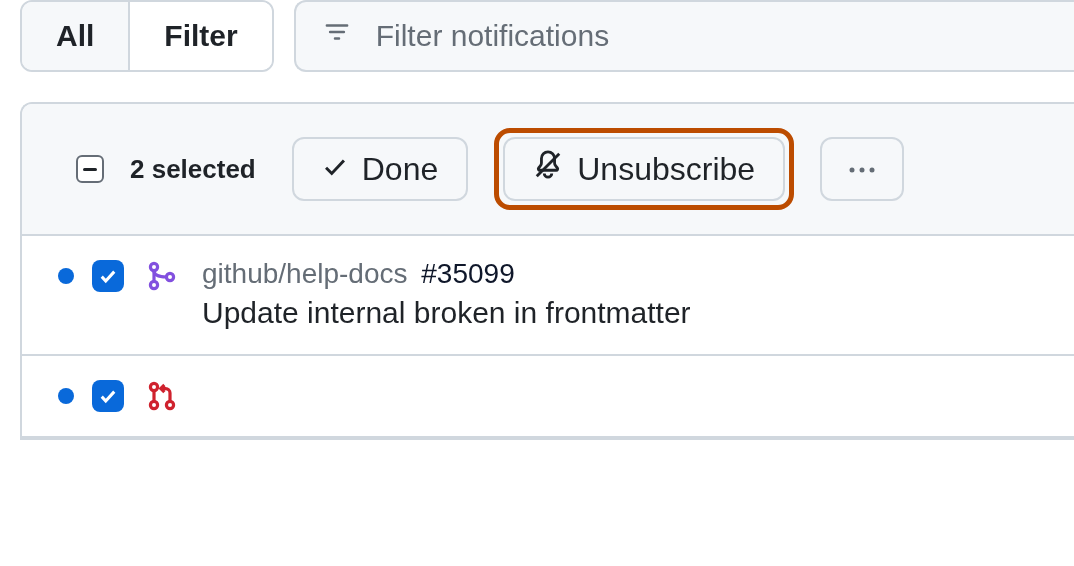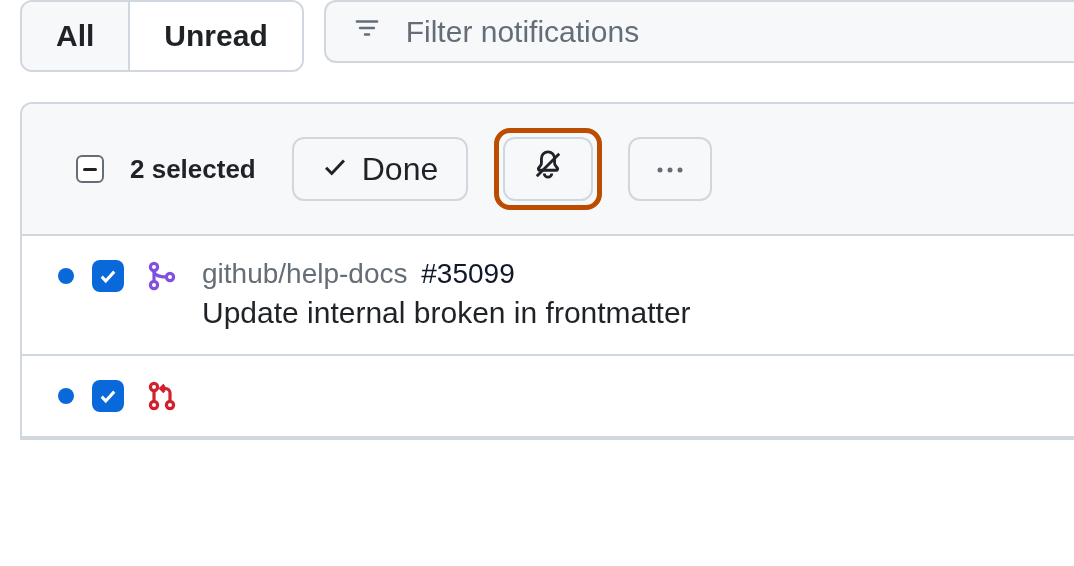--- a/index.html
+++ b/index.html
@@ -41,21 +41,21 @@
     border-left: 2px solid #d0d7de;
   }
   .seg-btn.active {
     background: #f6f8fa;
   }
   .filter-box {
     flex: 1;
     display: flex;
     align-items: center;
     gap: 24px;
-    height: 63px;
+    height: 72px;
     border: 2px solid #d0d7de;
     border-right: none;
     border-top-left-radius: 12px;
     border-bottom-left-radius: 12px;
     background: #f6f8fa;
     padding: 0 24px 0 28px;
   }
   .filter-input {
     flex: 1;
     border: none;
@@ -182,21 +182,21 @@
     color: #1f2328;
     font-weight: 400;
   }
 </style>
 </head>
 <body>
 
 <div class="top-row">
   <div class="segmented">
     <div class="seg-btn active">All</div>
-    <div class="seg-btn">Unread</div>
+    <div class="seg-btn">Filter</div>
   </div>
   <div class="filter-box">
     <span>
       <svg width="26" height="26" viewBox="0 0 16 16" fill="#656d76">
           <path d="M1 2.75A.75.75 0 0 1 1.75 2h12.5a.75.75 0 0 1 0 1.5H1.75A.75.75 0 0 1 1 2.75Zm2 4A.75.75 0 0 1 3.75 6h8.5a.75.75 0 0 1 0 1.5h-8.5A.75.75 0 0 1 3 6.75Zm3 4a.75.75 0 0 1 .75-.75h2.5a.75.75 0 0 1 0 1.5h-2.5a.75.75 0 0 1-.75-.75Z"></path>
         </svg>
     </span>
     <input class="filter-input" type="text" placeholder="Filter notifications" style="">
   </div>
 </div>
@@ -217,20 +217,21 @@
     </div>
     <div class="highlight-wrap">
       <div class="btn">
         <span>
           <svg width="30" height="30" viewBox="0 0 16 16" fill="#1f2328">
               <path d="M4.5 2.5a3.5 3.5 0 0 1 7 0v2.4c0 .6.2 1.1.6 1.6l.9 1.1c.4.5 0 1.2-.6 1.2H3.6c-.6 0-1-.7-.6-1.2l.9-1.1c.4-.5.6-1 .6-1.6V2.5Z" fill="none" stroke="#1f2328" stroke-width="1.5" transform="translate(0,2)"></path>
               <path d="M6 12.5a2 2 0 0 0 4 0" fill="none" stroke="#1f2328" stroke-width="1.5"></path>
               <line x1="2" y1="14" x2="14" y2="2" stroke="#1f2328" stroke-width="1.5"></line>
             </svg>
         </span>
+        <span>Unsubscribe</span>
       </div>
     </div>
     <div class="btn kebab">
       <span>
         <svg width="28" height="8" viewBox="0 0 28 8" fill="#656d76">
             <circle cx="4" cy="4" r="2.5"></circle>
             <circle cx="14" cy="4" r="2.5"></circle>
             <circle cx="24" cy="4" r="2.5"></circle>
           </svg>
       </span>

